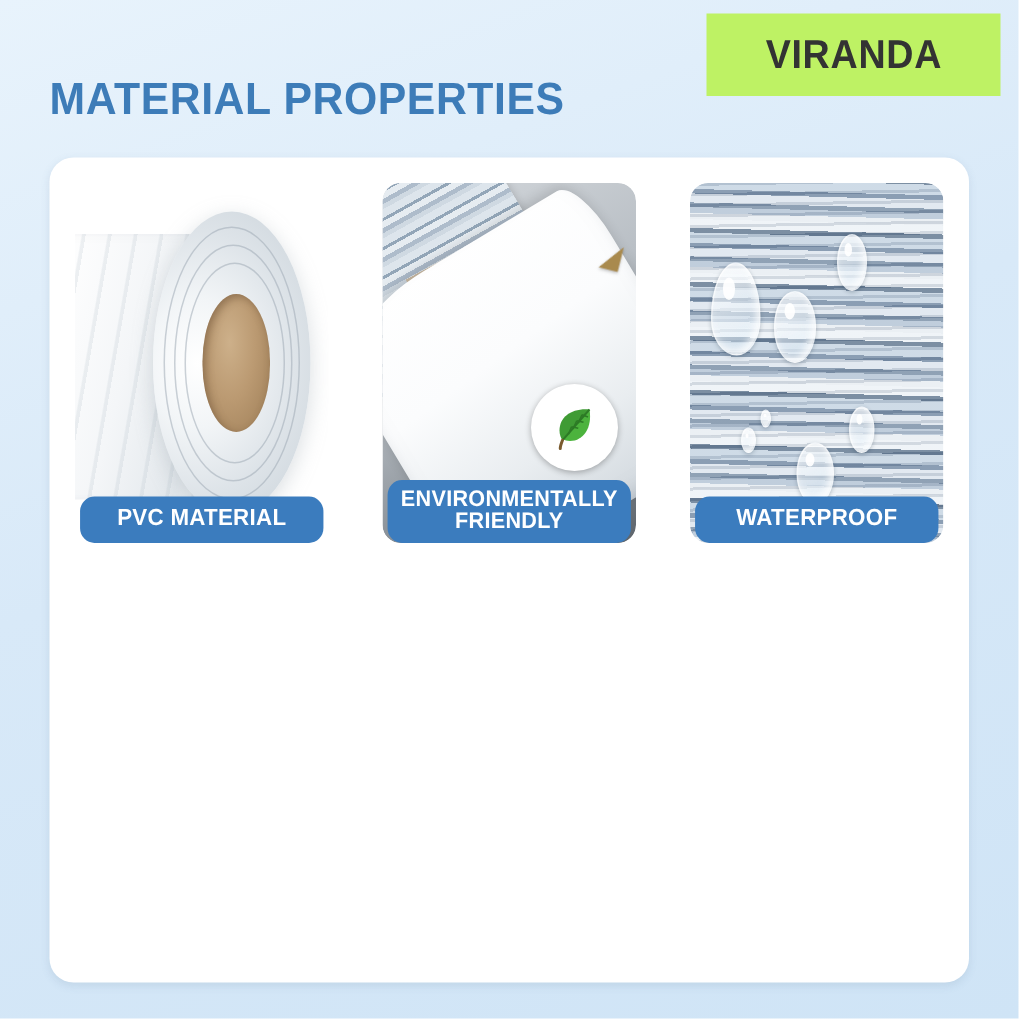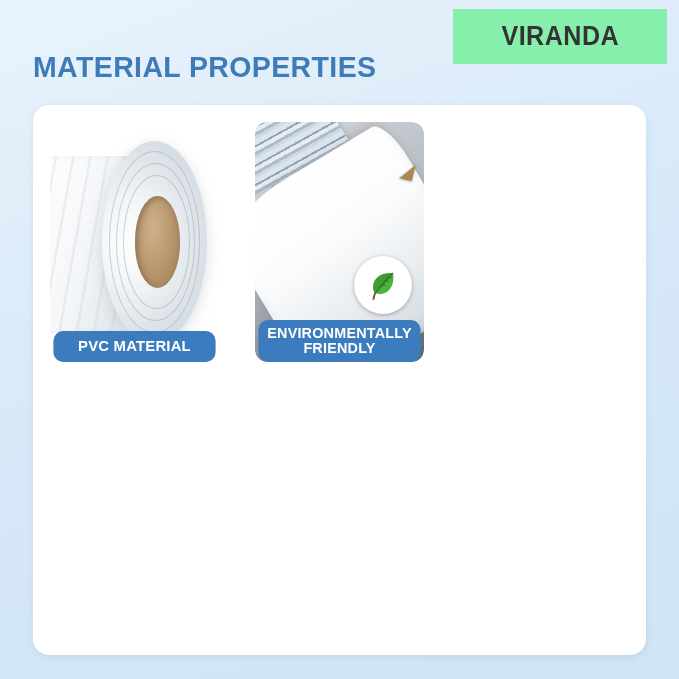--- a/index.html
+++ b/index.html
@@ -7,22 +7,22 @@
   body {
     font-family:"Liberation Sans", sans-serif;
     background: linear-gradient(160deg,#e8f3fc 0%, #d8e9f8 45%, #cfe4f6 100%);
     position:relative;
     overflow:hidden;
   }
 
   
   .logo-box{
     position:absolute; top:9px; right:12px;
-    width:214px; height:55px;
-    background:#86efac;
+    width:196px; height:55px;
+    background:#bef264;
     display:flex; align-items:center; justify-content:center;
   }
   .logo-text{
     font-size:27px; font-weight:bold; color:#333333;
     letter-spacing:.5px; transform:scaleX(.93);
   }
   .page-title{
     position:absolute; left:33px; top:50px;
     font-size:30px; font-weight:bold; color:#3d7cb8;
     letter-spacing:.4px; transform:scaleX(.95); transform-origin:left center;
@@ -354,17 +354,30 @@
           </svg>
         </div>
       </div>
       <div class="label two-line">
         <span>ENVIRONMENTALLY</span><br>
         <span>FRIENDLY</span>
       </div>
     </div>
 
 
+    <div class="card">
+      <div class="thumb">
+        <div class="wood"></div>
+        <div class="drop" style="left:8%;top:22%;width:20%;height:26%;border-radius:50% 50% 48% 52%/60% 60% 40% 40%;"></div>
+        <div class="drop" style="left:33%;top:30%;width:17%;height:20%;border-radius:50%;"></div>
+        <div class="drop" style="left:58%;top:14%;width:12%;height:16%;border-radius:50%;"></div>
+        <div class="drop" style="left:42%;top:72%;width:15%;height:17%;border-radius:50%;"></div>
+        <div class="drop" style="left:63%;top:62%;width:10%;height:13%;border-radius:50%;"></div>
+        <div class="drop" style="left:20%;top:68%;width:6%;height:7%;border-radius:50%;"></div>
+        <div class="drop" style="left:28%;top:63%;width:4%;height:5%;border-radius:50%;"></div>
+      </div>
+      <div class="label">WATERPROOF</div>
+    </div>
 
 
 
   </div>
 </div>
 
 </body></html>

